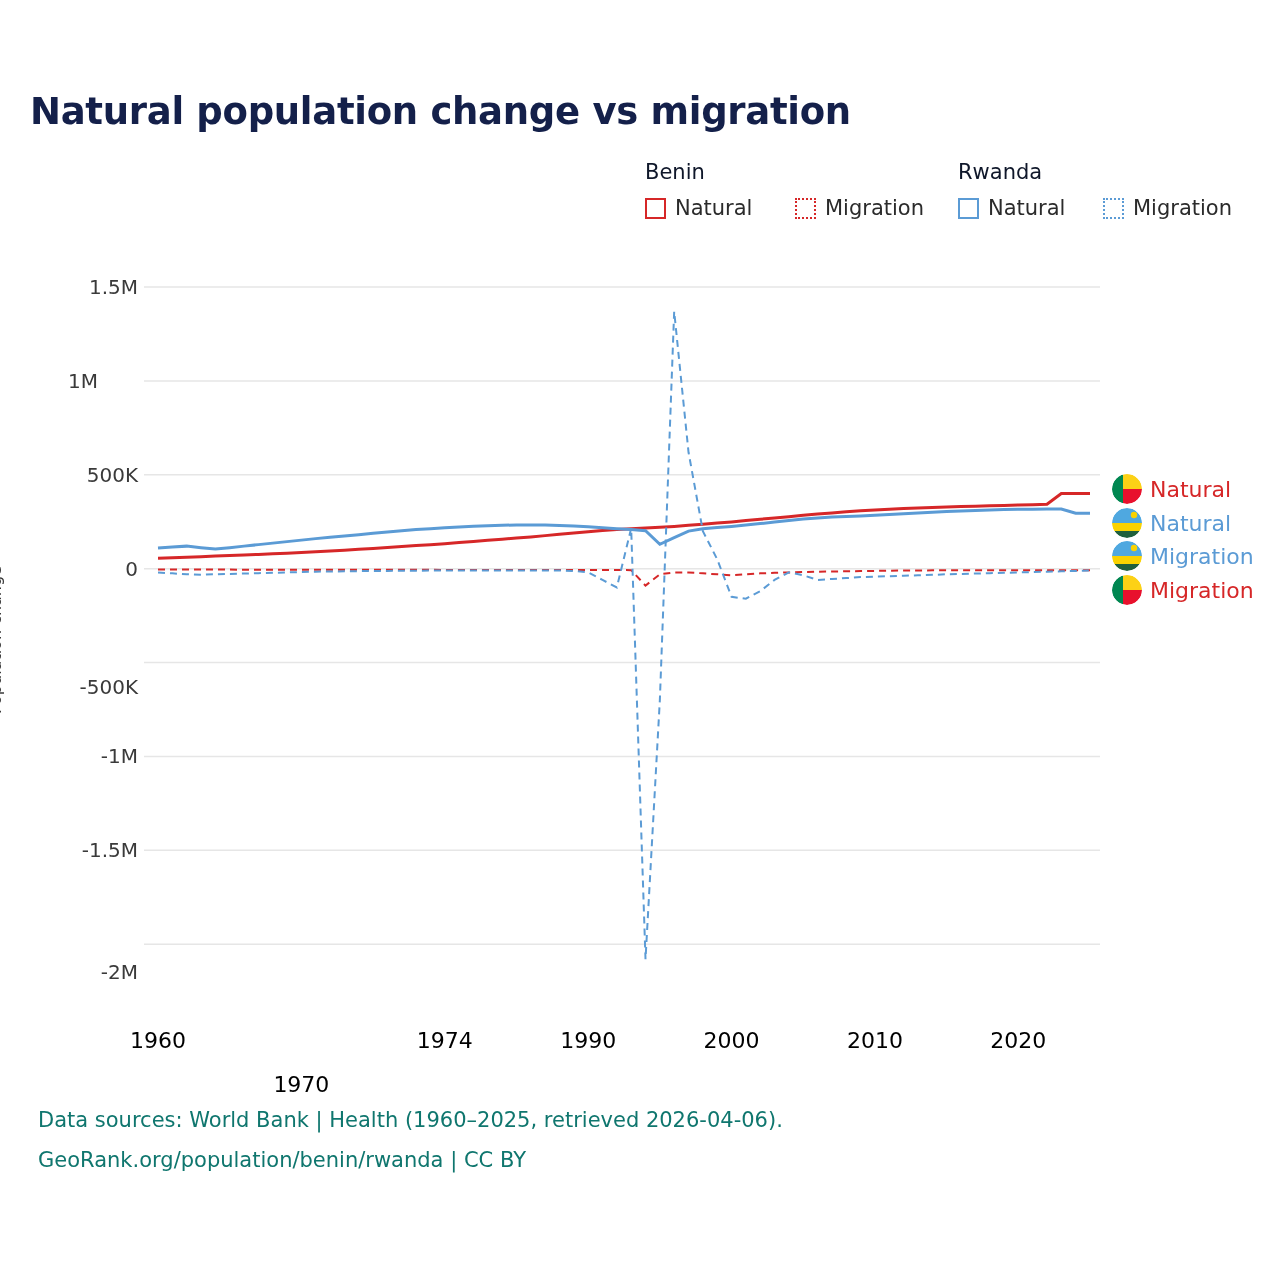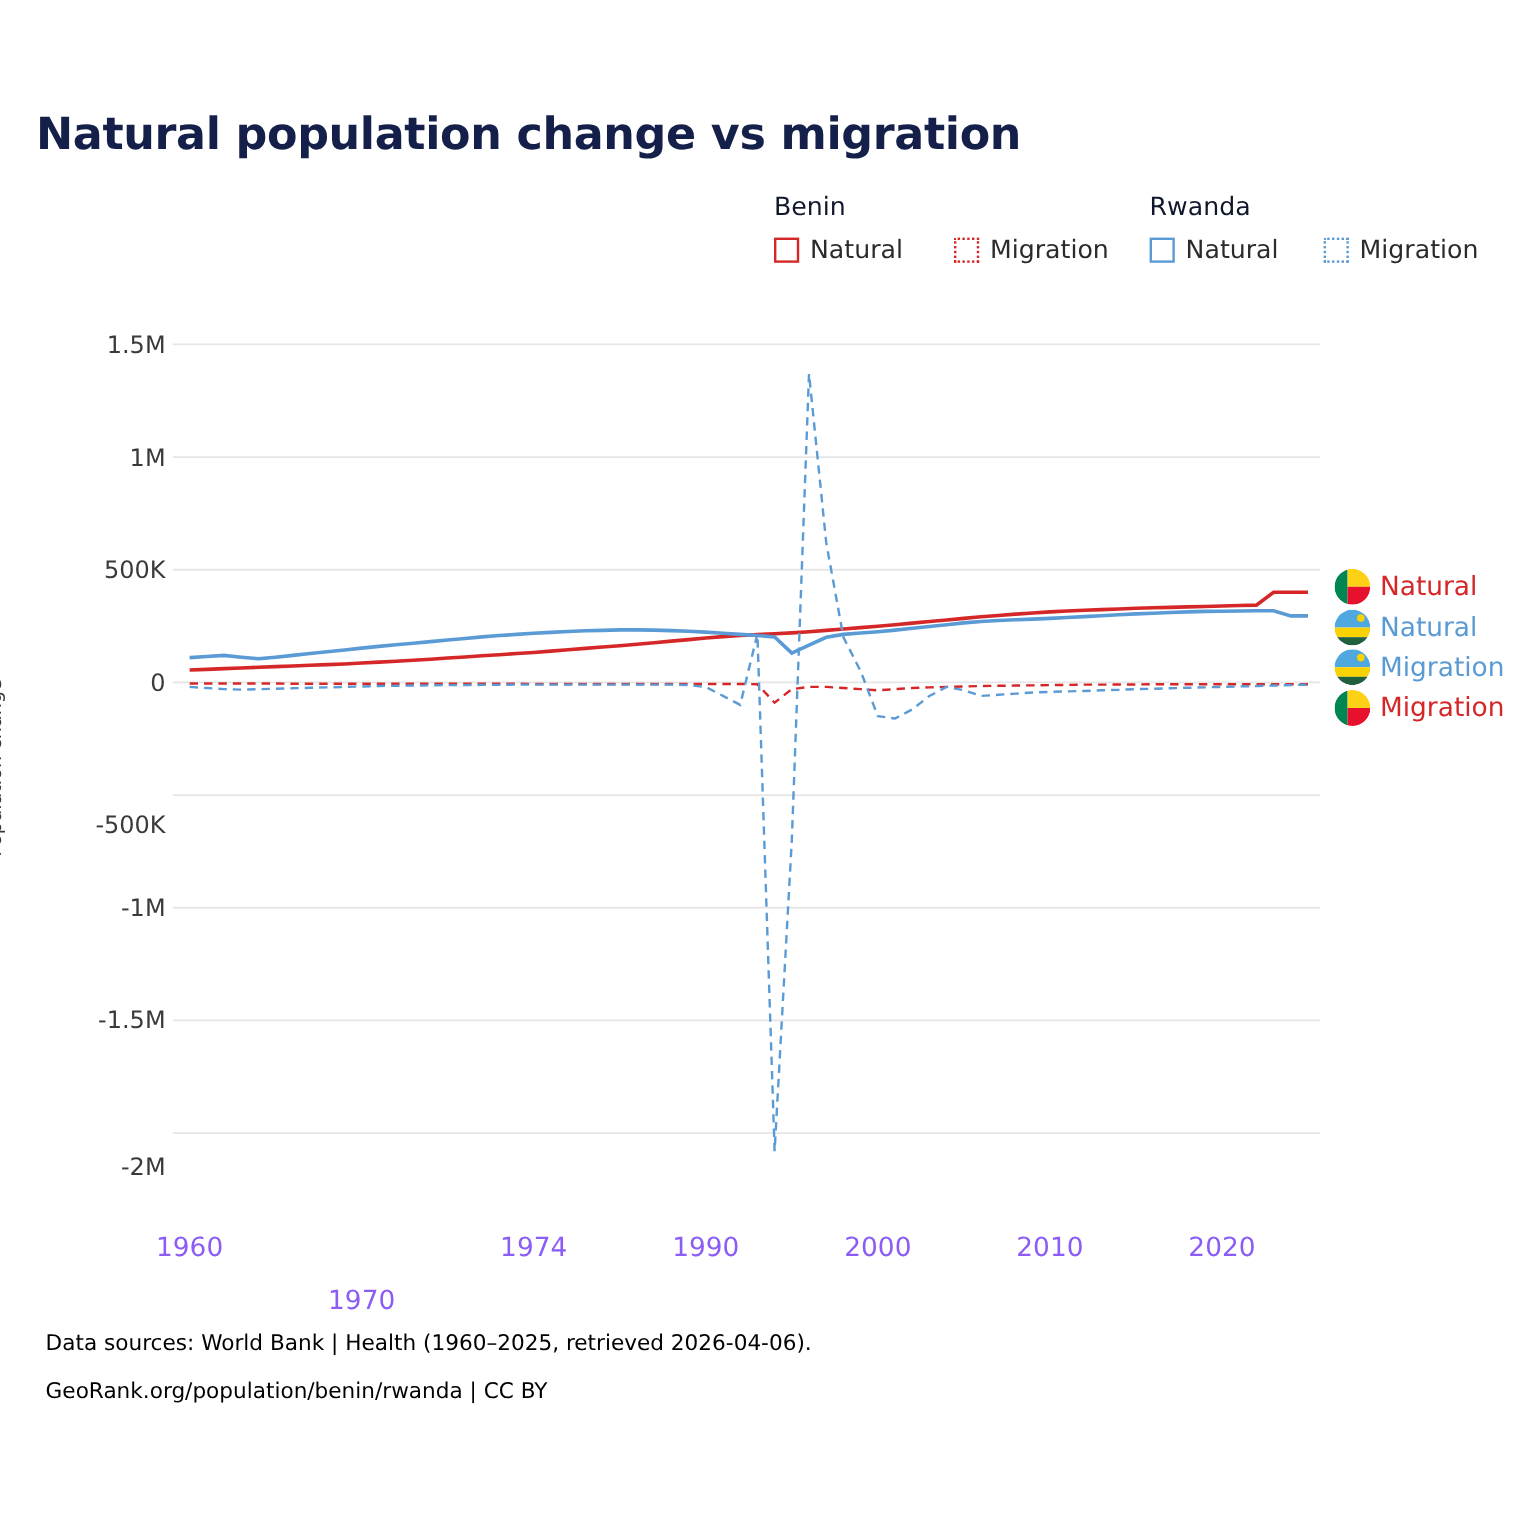--- a/index.html
+++ b/index.html
@@ -92,21 +92,21 @@
     text-align: right;
     font-size: 20px;
     color: #3a3a3a;
     width: 110px;
     transform: translateY(-50%);
   }
   .xtick {
     position: absolute;
     text-align: center;
     font-size: 22px;
-    color: #8b5cf6;
+    color: #000000;
     width: 110px;
     transform: translateX(-50%);
   }
   
   .series-tag {
     position: absolute;
     display: flex;
     align-items: center;
     gap: 8px;
     font-size: 22px;
@@ -118,22 +118,22 @@
     overflow: hidden;
     display: block;
     flex: none;
   }
 
   
   #footer {
     position: absolute;
     left: 38px;
     top: 1100px;
-    font-size: 18px;
-    color: #000000;
+    font-size: 21px;
+    color: #0f766e;
     line-height: 40px;
   }
 </style>
 </head>
 <body>
 
 <div id="title">Natural population change vs migration</div>
 
 <div id="legend">
   <div class="legend-group-titles">
@@ -158,21 +158,21 @@
       <span class="legend-label">Migration</span>
     </div>
   </div>
 </div>
 
 <div id="plot-area">
   <div id="ylabel">Population change</div>
 
   <div id="y-ticks">
       <div class="ytick" style="top: 287px; left: 28px;">1.5M</div>
-      <div class="ytick" style="top: 380.889px; left: 28px;">1M</div>
+      <div class="ytick" style="top: 380.889px; left: 28px; text-align: center;">1M</div>
       <div class="ytick" style="top: 474.778px; left: 28px;">500K</div>
       <div class="ytick" style="top: 568.667px; left: 28px;">0</div>
       <div class="ytick" style="top: 662.556px; left: 28px; margin-top: 24px;">-500K</div>
       <div class="ytick" style="top: 756.444px; left: 28px;">-1M</div>
       <div class="ytick" style="top: 850.333px; left: 28px;">-1.5M</div>
       <div class="ytick" style="top: 944.222px; left: 28px; margin-top: 28px;">-2M</div>
     </div>
   <div id="x-ticks">
       <div class="xtick" style="left: 158px; top: 1028px;">1960</div>
       <div class="xtick" style="left: 301.385px; top: 1072px;">1970</div>

